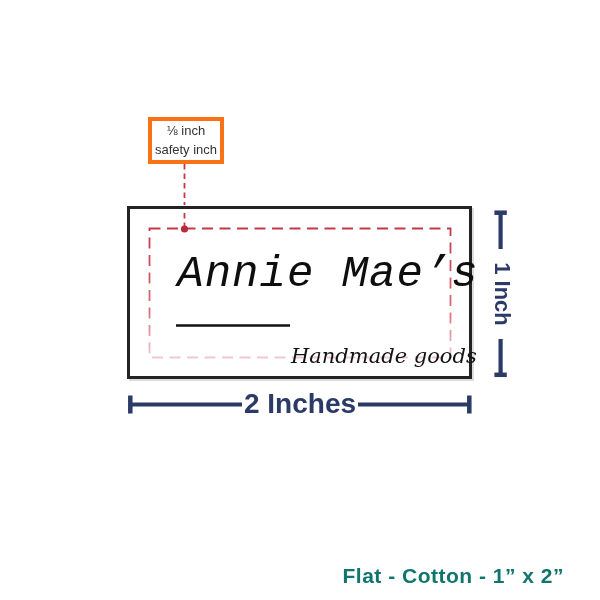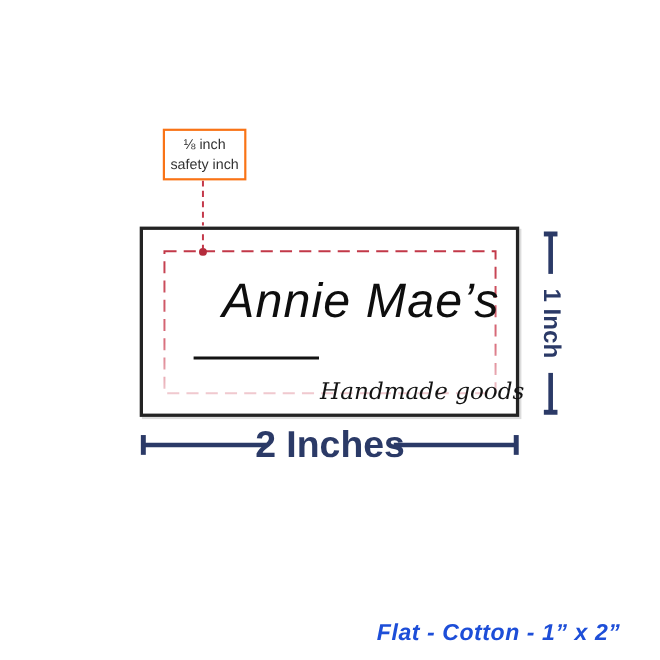--- a/index.html
+++ b/index.html
@@ -38,42 +38,42 @@
   }
   
   .callout {
     position: absolute;
     left: 148px;
     top: 117px;
     width: 76px;
     height: 47px;
     box-sizing: border-box;
     background: #ffffff;
-    border: 2px solid #f97316;
+    border: 4px solid #f97316;
     z-index: 10;
     display: flex;
     align-items: center;
     justify-content: center;
   }
   .callout .txt {
     font-size: 13px;
     line-height: 1.4;
     color: #333333;
     text-align: center;
     font-weight: 500;
     white-space: nowrap;
   }
   
   .brand {
     position: absolute;
     left: 130px;
     top: 249px;
     width: 396px;
     text-align: center;
-    font-family: Liberation Sans, sans-serif;
+    font-family: Liberation Mono, monospace;
     font-style: italic;
     font-size: 44px;
     letter-spacing: 1px;
     color: #0e0e0e;
     z-index: 10;
     white-space: nowrap;
   }
   .tagline {
     position: absolute;
     left: 291px;
@@ -96,21 +96,21 @@
     align-items: center;
     justify-content: center;
     z-index: 10;
     white-space: nowrap;
   }
   .dim-width {
     left: 242px;
     top: 386px;
     width: 116px;
     height: 36px;
-    font-size: 34px;
+    font-size: 28px;
     text-align: center;
   }
   .dim-height {
     left: 483px;
     top: 249px;
     width: 37px;
     height: 90px;
     font-size: 22px;
   }
   .dim-height .rot {
@@ -118,24 +118,23 @@
     white-space: nowrap;
   }
   
   .caption {
     position: absolute;
     right: 36px;
     top: 564px;
     font-size: 21px;
     font-weight: 700;
     letter-spacing: 0.5px;
-    color: #1d4ed8;
+    color: #0f766e;
     z-index: 10;
     white-space: nowrap;
-    font-style: italic;
   }
 </style>
 </head>
 <body>
 
 <div class="stage">
 
   <div class="label-box"></div>
 
   <svg class="overlay" width="600" height="600" viewBox="0 0 600 600">

